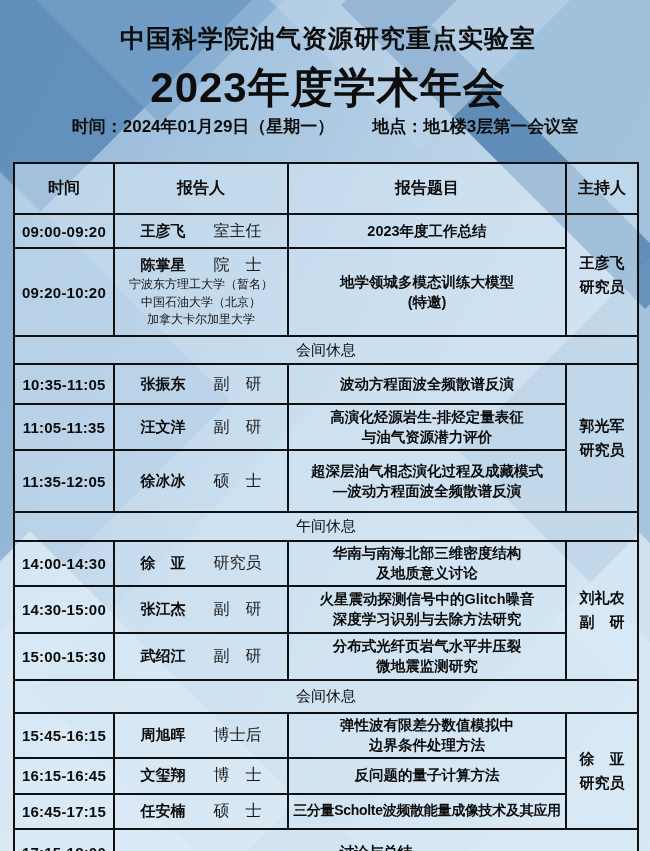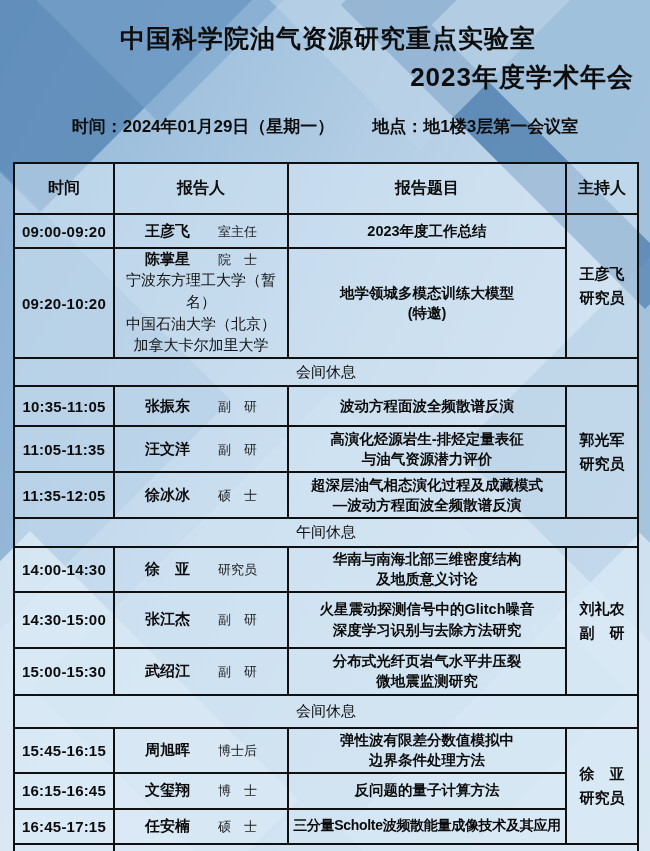--- a/index.html
+++ b/index.html
@@ -36,41 +36,41 @@
     position:absolute;left:0;right:0;top:8px;text-align:center;
     font-weight:bold;font-size:56px;line-height:60px;
   }
   .lp{color:#141414;}
   .lr{color:#cf1d1d;margin-left:-13px;}
   .wave{position:absolute;left:-9px;top:58px;width:110px;height:14px;overflow:visible;}
 
   
   .titles{position:absolute;left:22px;top:22px;width:612px;text-align:center;color:#0d0d0d;}
   .t1{font-size:25px;font-weight:bold;letter-spacing:1px;}
-  .t2{font-size:26px;font-weight:bold;margin-top:5px;letter-spacing:1px;text-align:right;}
+  .t2{font-size:42px;font-weight:bold;margin-top:5px;letter-spacing:1px;}
   .info{
     position:absolute;left:0;top:115px;width:650px;display:flex;justify-content:center;gap:38px;
     font-size:17px;font-weight:bold;color:#0d0d0d;
   }
 
   
   table.sched{
     position:absolute;left:13px;top:162px;width:624px;
     border-collapse:collapse;table-layout:fixed;
     background:rgba(216,233,245,0.55);
   }
   .sched th,.sched td{
     border:2px solid #101010;text-align:center;vertical-align:middle;
     padding:1px 2px;color:#0c0c0c;overflow:hidden;
   }
   .sched th{font-size:16px;font-weight:bold;}
   td.time{font-size:15px;font-weight:bold;letter-spacing:.2px;}
   .nm{font-weight:bold;font-size:15px;}
-  .rl{font-weight:normal;font-size:13px;margin-left:28px;color:#1a1a1a;}
-  .af{font-weight:normal;font-size:15px;line-height:1.45;color:#141414;}
+  .rl{font-weight:normal;font-size:16px;margin-left:28px;color:#1a1a1a;}
+  .af{font-weight:normal;font-size:12px;line-height:1.45;color:#141414;}
   td.ttl{font-weight:bold;font-size:14.5px;line-height:1.4;}
   td.ttl.tight{font-size:14px;letter-spacing:-0.3px;}
   td.host{font-weight:bold;font-size:15px;line-height:1.6;}
   tr.brk td{font-weight:normal;font-size:15px;}
 </style>
 </head>
 <body>
 
 <div class="poster">
   <div class="bg">
@@ -155,21 +155,21 @@
 
       <tr style="height:46px">
         <td class="time">11:05-11:35</td>
         <td><span class="nm">汪文洋</span><span class="rl">副　研</span></td>
         <td class="ttl">
           <div>高演化烃源岩生-排烃定量表征</div>
           <div>与油气资源潜力评价</div>
         </td>
       </tr>
 
-      <tr style="height:46px">
+      <tr style="height:62px">
         <td class="time">11:35-12:05</td>
         <td><span class="nm">徐冰冰</span><span class="rl">硕　士</span></td>
         <td class="ttl">
           <div>超深层油气相态演化过程及成藏模式</div>
           <div>—波动方程面波全频散谱反演</div>
         </td>
       </tr>
 
       <tr class="brk" style="height:29px">
         <td colspan="4">午间休息</td>
@@ -181,21 +181,21 @@
         <td class="ttl">
           <div>华南与南海北部三维密度结构</div>
           <div>及地质意义讨论</div>
         </td>
         <td class="host" rowspan="3">
           <div>刘礼农</div>
           <div>副　研</div>
         </td>
       </tr>
 
-      <tr style="height:56px">
+      <tr style="height:47px">
         <td class="time">14:30-15:00</td>
         <td><span class="nm">张江杰</span><span class="rl">副　研</span></td>
         <td class="ttl">
           <div>火星震动探测信号中的Glitch噪音</div>
           <div>深度学习识别与去除方法研究</div>
         </td>
       </tr>
 
       <tr style="height:47px">
         <td class="time">15:00-15:30</td>

